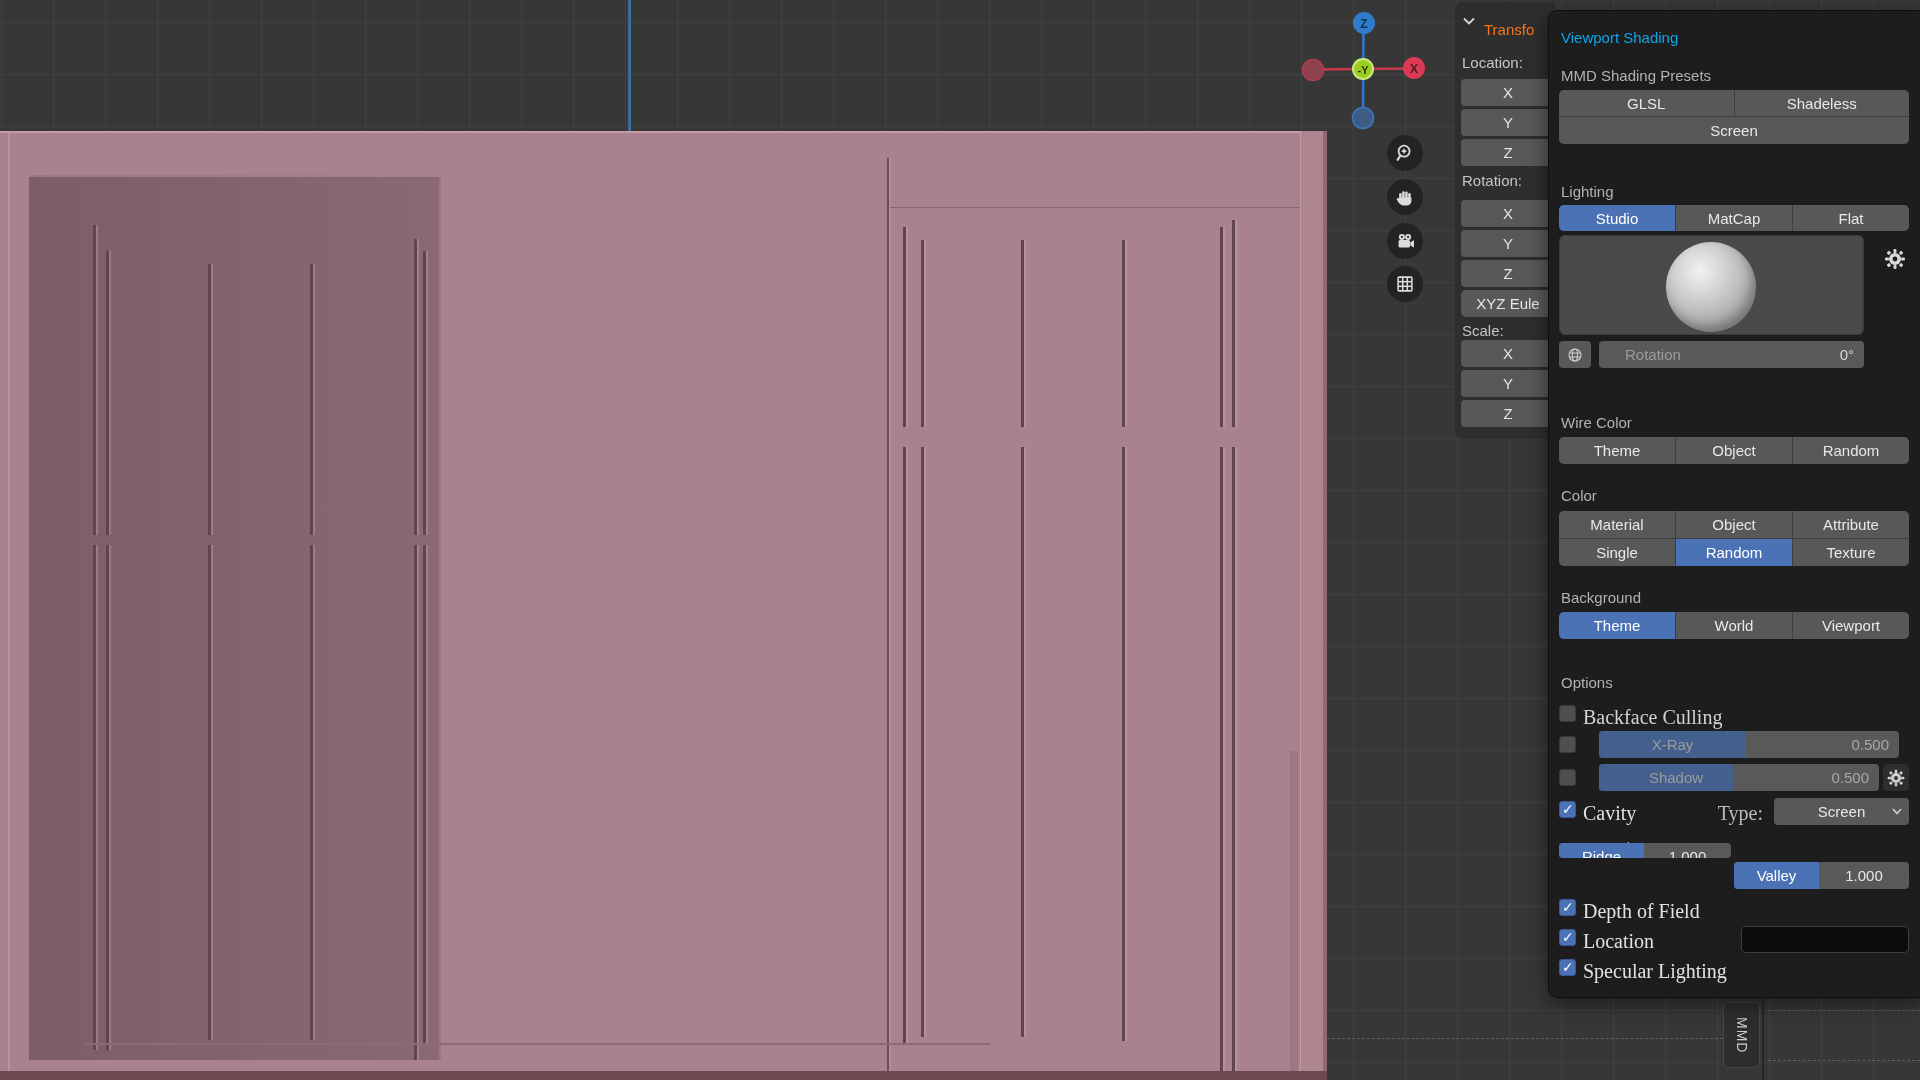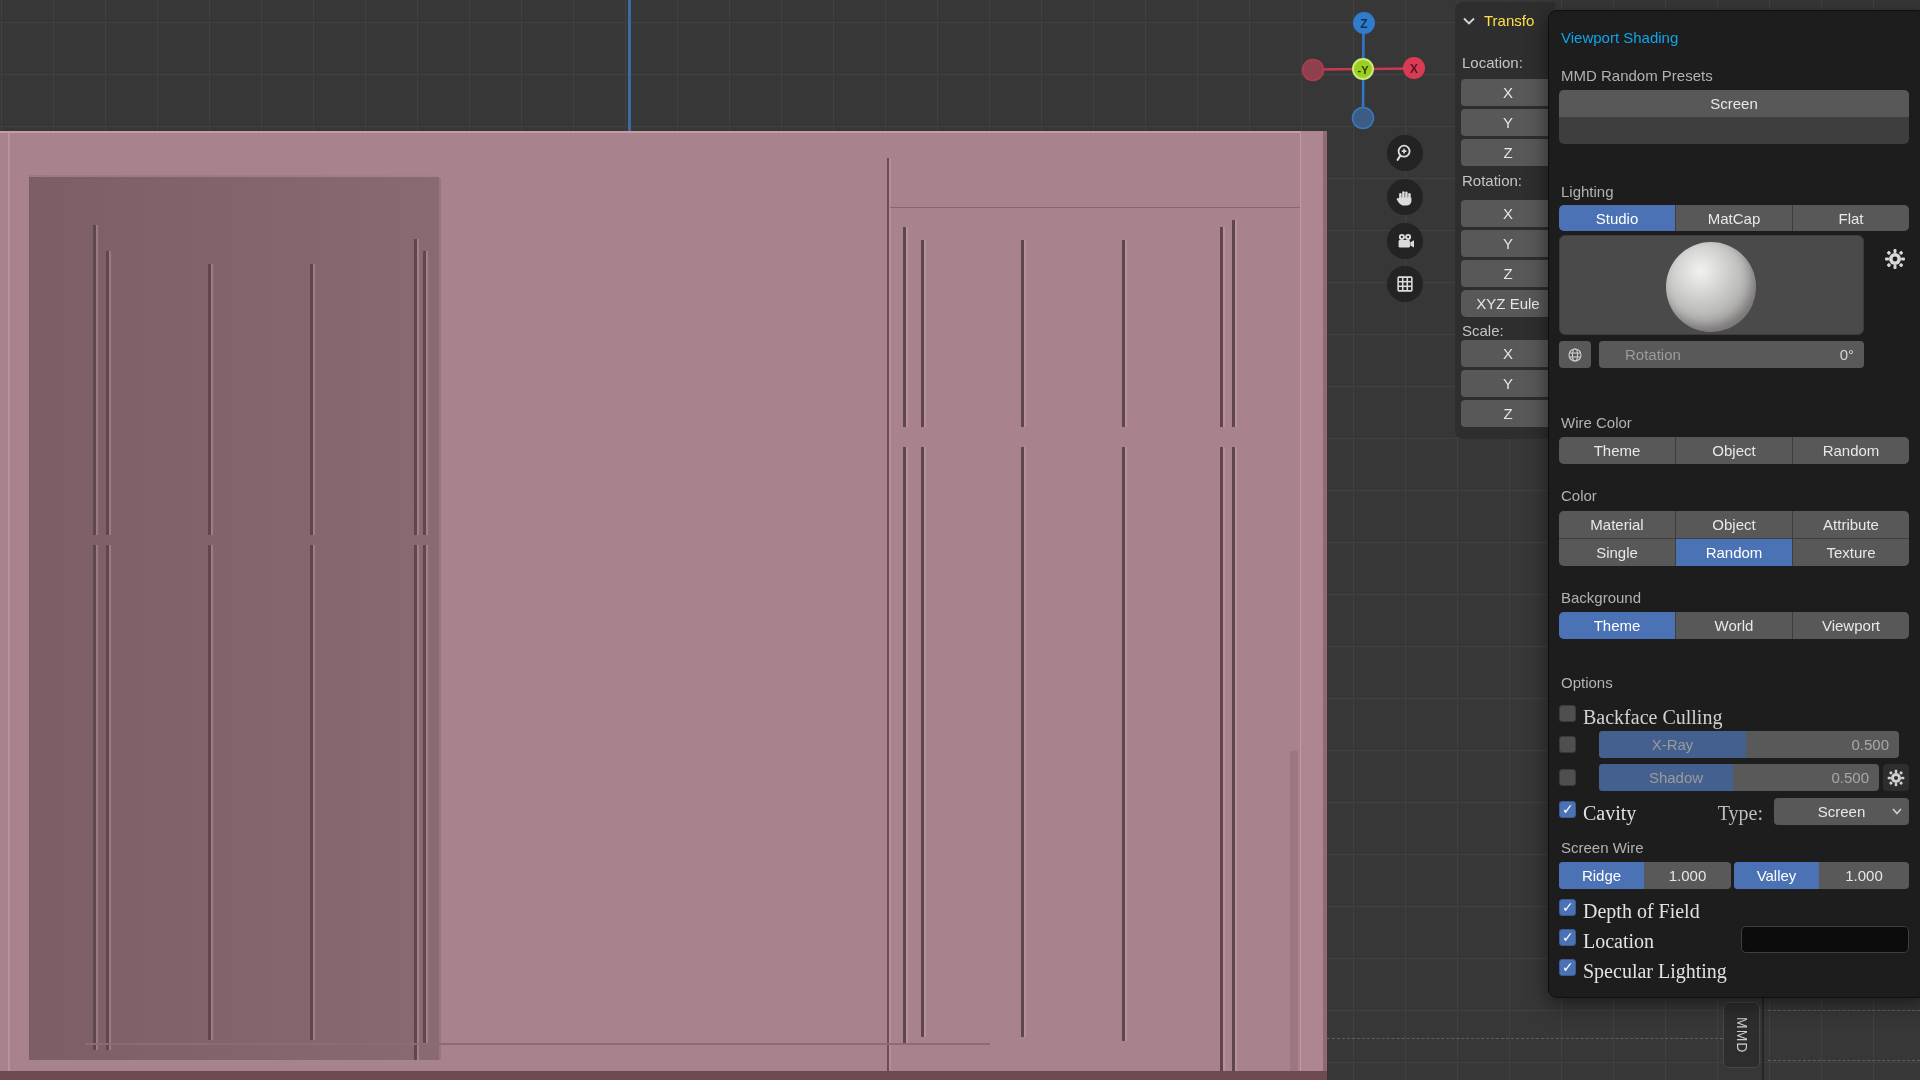--- a/index.html
+++ b/index.html
@@ -28,21 +28,21 @@
   .bottom-rail{position:absolute;left:85px;top:912px;width:905px;height:2px;background:#8f6a74;}
   .bottom-strip{position:absolute;left:0;top:940px;width:1327px;height:9px;background:#6d4a52;}
 
   
   .gizmo{position:absolute;left:1295px;top:0;z-index:20;}
   .navbtn{position:absolute;width:36px;height:36px;border-radius:50%;background:rgba(30,30,30,.82);
     display:flex;align-items:center;justify-content:center;z-index:20;}
 
   
   .tpanel{position:absolute;left:1455px;top:2px;width:100px;height:437px;background:#2e2e2e;border-radius:8px 0 0 8px;z-index:30;}
-  .tp-header{position:absolute;left:29px;top:10px;font-size:15px;color:#fde047;white-space:nowrap;}
+  .tp-header{position:absolute;left:29px;top:19px;font-size:15px;color:#f97316;white-space:nowrap;}
   .tp-chevron{position:absolute;left:8px;top:15px;}
   .tp-label{position:absolute;left:7px;font-size:15px;color:#c4c4c4;white-space:nowrap;}
   .tp-btn{position:absolute;left:6px;width:94px;height:27px;background:#585858;border-radius:4px 0 0 4px;
     color:#e6e6e6;font-size:15px;display:flex;align-items:center;justify-content:center;}
 
   
   .popover{position:absolute;left:1548px;top:10px;width:378px;height:988px;background:#1d1d1d;
     border:1px solid #0e0e0e;border-radius:9px;box-shadow:0 6px 20px rgba(0,0,0,.5);z-index:40;box-sizing:border-box;}
   .pp-title{position:absolute;left:12px;top:18px;font-size:15px;color:#0ea5e9;}
   .pp-label{position:absolute;left:12px;font-size:15px;color:#b2b2b2;white-space:nowrap;}
@@ -202,23 +202,27 @@
     <div class="tp-btn" style="top:258px">Z</div>
     <div class="tp-btn" style="top:288px;border-radius:5px 0 0 5px">XYZ Eule</div>
     <div class="tp-label" style="top:320px">Scale:</div>
     <div class="tp-btn" style="top:338px">X</div>
     <div class="tp-btn" style="top:368px">Y</div>
     <div class="tp-btn" style="top:398px">Z</div>
   </div>
 
   <div class="popover">
     <div class="pp-title">Viewport Shading</div>
-    <div class="pp-label" style="top:56px">MMD Random Presets</div>
+    <div class="pp-label" style="top:56px">MMD Shading Presets</div>
 
     <div class="stack" style="top:79px;height:54px">
+      <div class="srow">
+        <div class="cell">GLSL</div>
+        <div class="cell">Shadeless</div>
+      </div>
       <div class="srow" style="height:27px">
         <div class="cell">Screen</div>
       </div>
     </div>
 
     <div class="pp-label" style="top:172px">Lighting</div>
     <div class="stack" style="top:194px;height:26px">
       <div class="srow">
         <div class="cell act">Studio</div>
         <div class="cell">MatCap</div>
@@ -330,21 +334,21 @@
     <div class="chk-label" style="left:34px;top:791px">Cavity</div>
     <div class="chk-label" style="left:120px;top:791px;width:94px;text-align:right;color:#bdbdbd">Type:</div>
     <div class="dropdown" style="left:225px;top:787px;width:135px;height:27px">
       <span>Screen</span>
       <svg width="10" height="7" viewBox="0 0 10 7">
         <polyline points="1,1 5,5.5 9,1" fill="none" stroke="#cfcfcf" stroke-width="1.6"></polyline>
       </svg>
     </div>
 
     <div class="pp-label" style="top:828px">Screen Wire</div>
-    <div class="slider" style="left:10px;top:851px;width:172px;height:27px">
+    <div class="slider" style="left:10px;top:832px;width:172px;height:15px">
       <div class="fill" style="width:85px;background:#4a72b5"></div>
       <div class="lab white" style="left:0;width:85px;text-align:center">Ridge</div>
       <div class="lab" style="left:85px;width:87px;text-align:center;color:#e6e6e6">1.000</div>
     </div>
     <div class="slider" style="left:185px;top:851px;width:175px;height:27px">
       <div class="fill" style="width:85px;background:#4a72b5"></div>
       <div class="lab white" style="left:0;width:85px;text-align:center">Valley</div>
       <div class="lab" style="left:85px;width:90px;text-align:center;color:#e6e6e6">1.000</div>
     </div>
 

